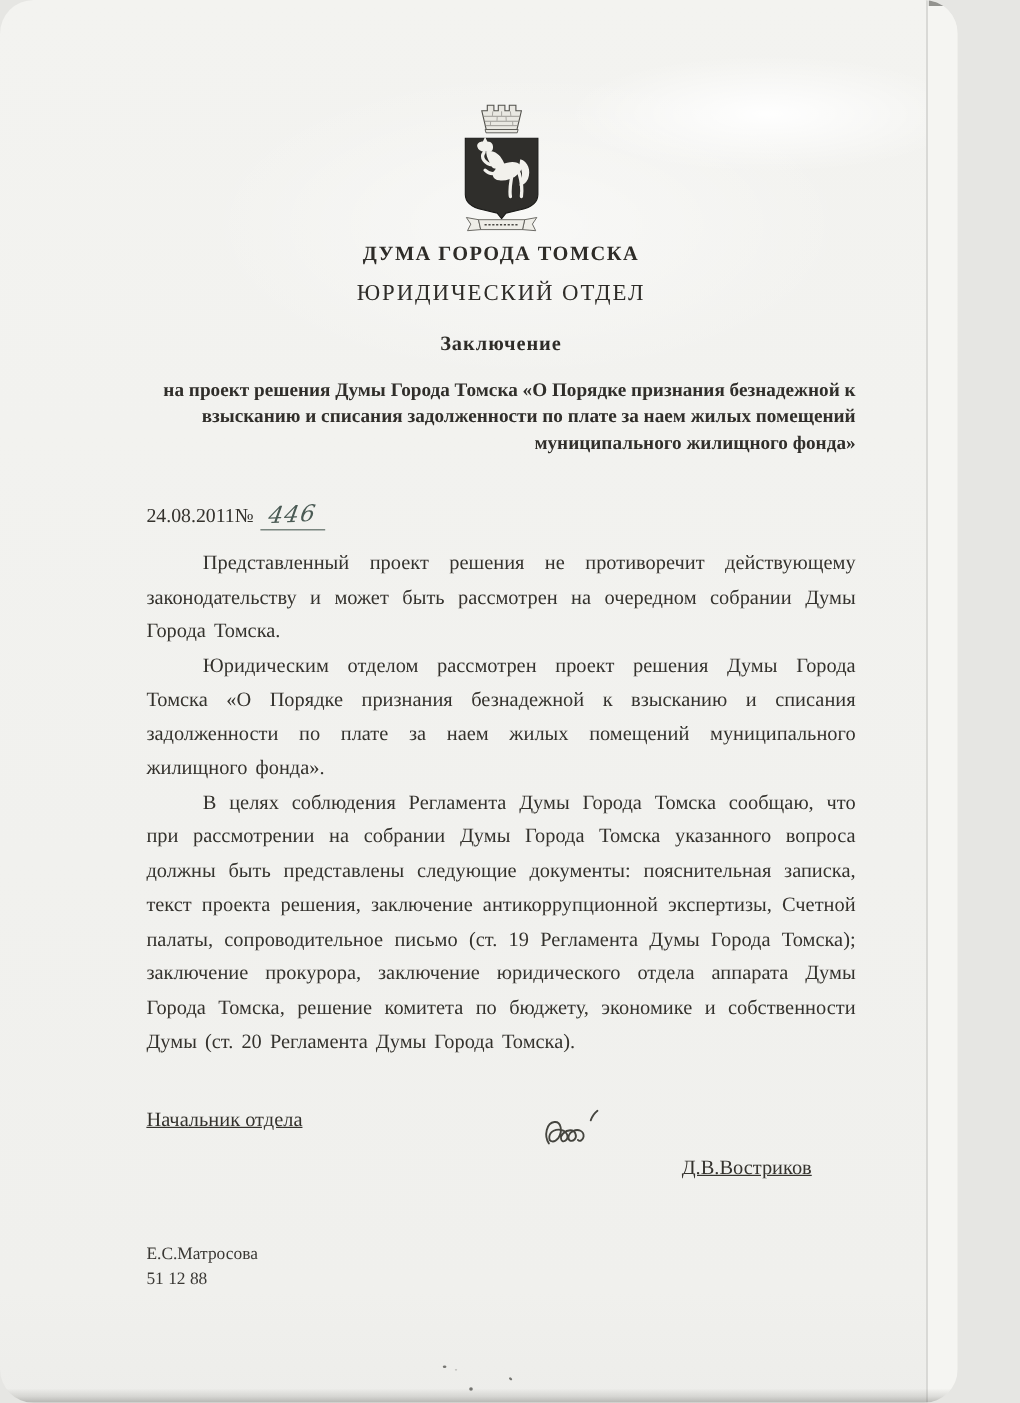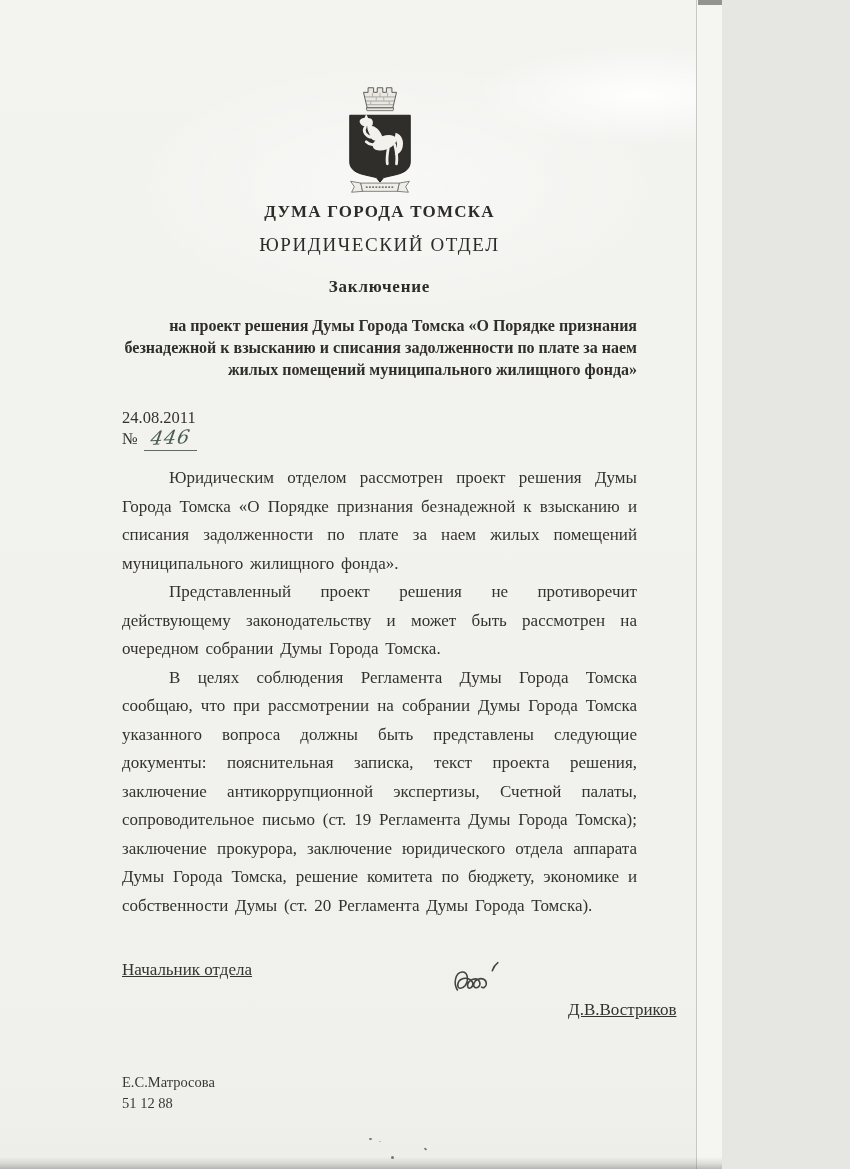--- a/index.html
+++ b/index.html
@@ -1,23 +1,24 @@
 <!DOCTYPE html>
 <html><head>
 <meta charset="utf-8">
 <style>
   html,body{margin:0;padding:0;background:#e6e6e3;}
   .page{
-    position:relative;width:722px;height:1169px;overflow:hidden;
+    position:relative;width:798px;height:1169px;overflow:hidden;
     background:
       radial-gradient(ellipse 240px 70px at 640px 95px, rgba(255,255,255,.95), rgba(255,255,255,0) 70%),
       radial-gradient(ellipse 420px 200px at 55% 16%, rgba(255,255,255,.45), rgba(255,255,255,0) 65%),
       linear-gradient(#f3f3f0,#f0f0ed 92%,#ededea);
     font-family:"Liberation Serif","DejaVu Serif",serif;
     color:#34322d;
+    border-radius:28px;
   }
   
   .edge-right{position:absolute;top:0;right:0;width:25px;height:100%;
     background:#f5f5f2;border-left:1px solid #c7c7c3;}
   .corner-tr{position:absolute;top:0;right:0;width:24px;height:5px;background:#93938f;}
   .edge-bottom{position:absolute;left:0;bottom:0;width:100%;height:12px;
     background:linear-gradient(to bottom, rgba(110,110,105,0), rgba(110,110,105,.18) 55%, rgba(90,90,86,.38));}
   .speck{position:absolute;border-radius:50%;background:#4c4c48;opacity:.75;}
   .speck.s1{left:369px;top:1138px;width:3px;height:2px;}
   .speck.s2{left:391px;top:1156px;width:3px;height:3px;}
@@ -26,22 +27,22 @@
 
   .doc{position:relative;padding:85px 85px 0 122px;}
   .emblem{display:block;margin:0 auto;width:88px;height:110px;}
 
   .org{margin:7px 0 0;text-align:center;font-weight:bold;font-size:17px;letter-spacing:1.2px;color:#2e2c28;}
   .dept{margin:12px 0 0;text-align:center;font-weight:normal;font-size:19px;letter-spacing:1.6px;color:#2e2c28;}
   .doc-title{margin:21px 0 0;text-align:center;font-weight:bold;font-size:17px;letter-spacing:.8px;color:#2e2c28;}
   .subject{margin:18px auto 0;max-width:648px;text-align:right;font-weight:bold;
     font-size:16px;line-height:22px;color:#302e2a;}
 
-  .meta-row{margin-top:27px;display:flex;justify-content:flex-start;align-items:baseline;
-    font-size:16.5px;flex-direction:column;}
+  .meta-row{margin-top:39px;display:flex;justify-content:flex-start;align-items:baseline;
+    font-size:16.5px;}
   .number{display:inline-flex;align-items:baseline;gap:6px;margin-right:2px;}
   .number-line{display:inline-block;border-bottom:1.4px solid #5d6b65;padding:0 7px 1px;}
   .number-hand{display:inline-block;font-style:italic;font-size:19px;line-height:1;
     color:#4a5a54;transform:skewX(-12deg) rotate(-3deg);letter-spacing:1px;
     font-family:"DejaVu Serif",serif;}
 
   .body-text{margin-top:13px;font-size:17px;line-height:28.5px;text-align:justify;
     word-spacing:2.5px;color:#34322d;}
   .body-text p{margin:0;text-indent:47px;}
 
@@ -105,22 +106,22 @@
 
     <div class="meta-row">
       <span>24.08.2011</span>
       <span class="number">
         <span>№</span>
         <span class="number-line"><span class="number-hand">446</span></span>
       </span>
     </div>
 
     <div class="body-text">
+      <p>Представленный проект решения не противоречит действующему законодательству и может быть рассмотрен на очередном собрании Думы Города Томска.</p>
       <p>Юридическим отделом рассмотрен проект решения Думы Города Томска «О Порядке признания безнадежной к взысканию и списания задолженности по плате за наем жилых помещений муниципального жилищного фонда».</p>
-      <p>Представленный проект решения не противоречит действующему законодательству и может быть рассмотрен на очередном собрании Думы Города Томска.</p>
       <p>В целях соблюдения Регламента Думы Города Томска сообщаю, что при рассмотрении на собрании Думы Города Томска указанного вопроса должны быть представлены следующие документы: пояснительная записка, текст проекта решения, заключение антикоррупционной экспертизы, Счетной палаты, сопроводительное письмо (ст. 19 Регламента Думы Города Томска); заключение прокурора, заключение юридического отдела аппарата Думы Города Томска, решение комитета по бюджету, экономике и собственности Думы (ст. 20 Регламента Думы Города Томска).</p>
     </div>
 
     <div class="sign-row">
       <span class="sign-pos">Начальник отдела</span>
       <svg class="scribble" width="66" height="38" viewBox="0 0 72 40" aria-hidden="true">
         <g fill="none" stroke="#45453f" stroke-width="1.7" stroke-linecap="round">
           <path d="M7 29 C3 21 7 10 14 10 C20 10 21 19 16 25 C12 29 7 28 8 23 C9 18 15 16 20 18 C25 20 26 26 22 28 C18 30 17 24 21 21 C25 18 31 18 32 23 C33 27 29 30 26 28 C24 26 26 21 30 20 C35 18 40 21 39 26 C38.3 29 35 30.5 33.5 28.5"></path>
           <path d="M47 12 C49 8 51.5 5.5 54 4"></path>
         </g>

